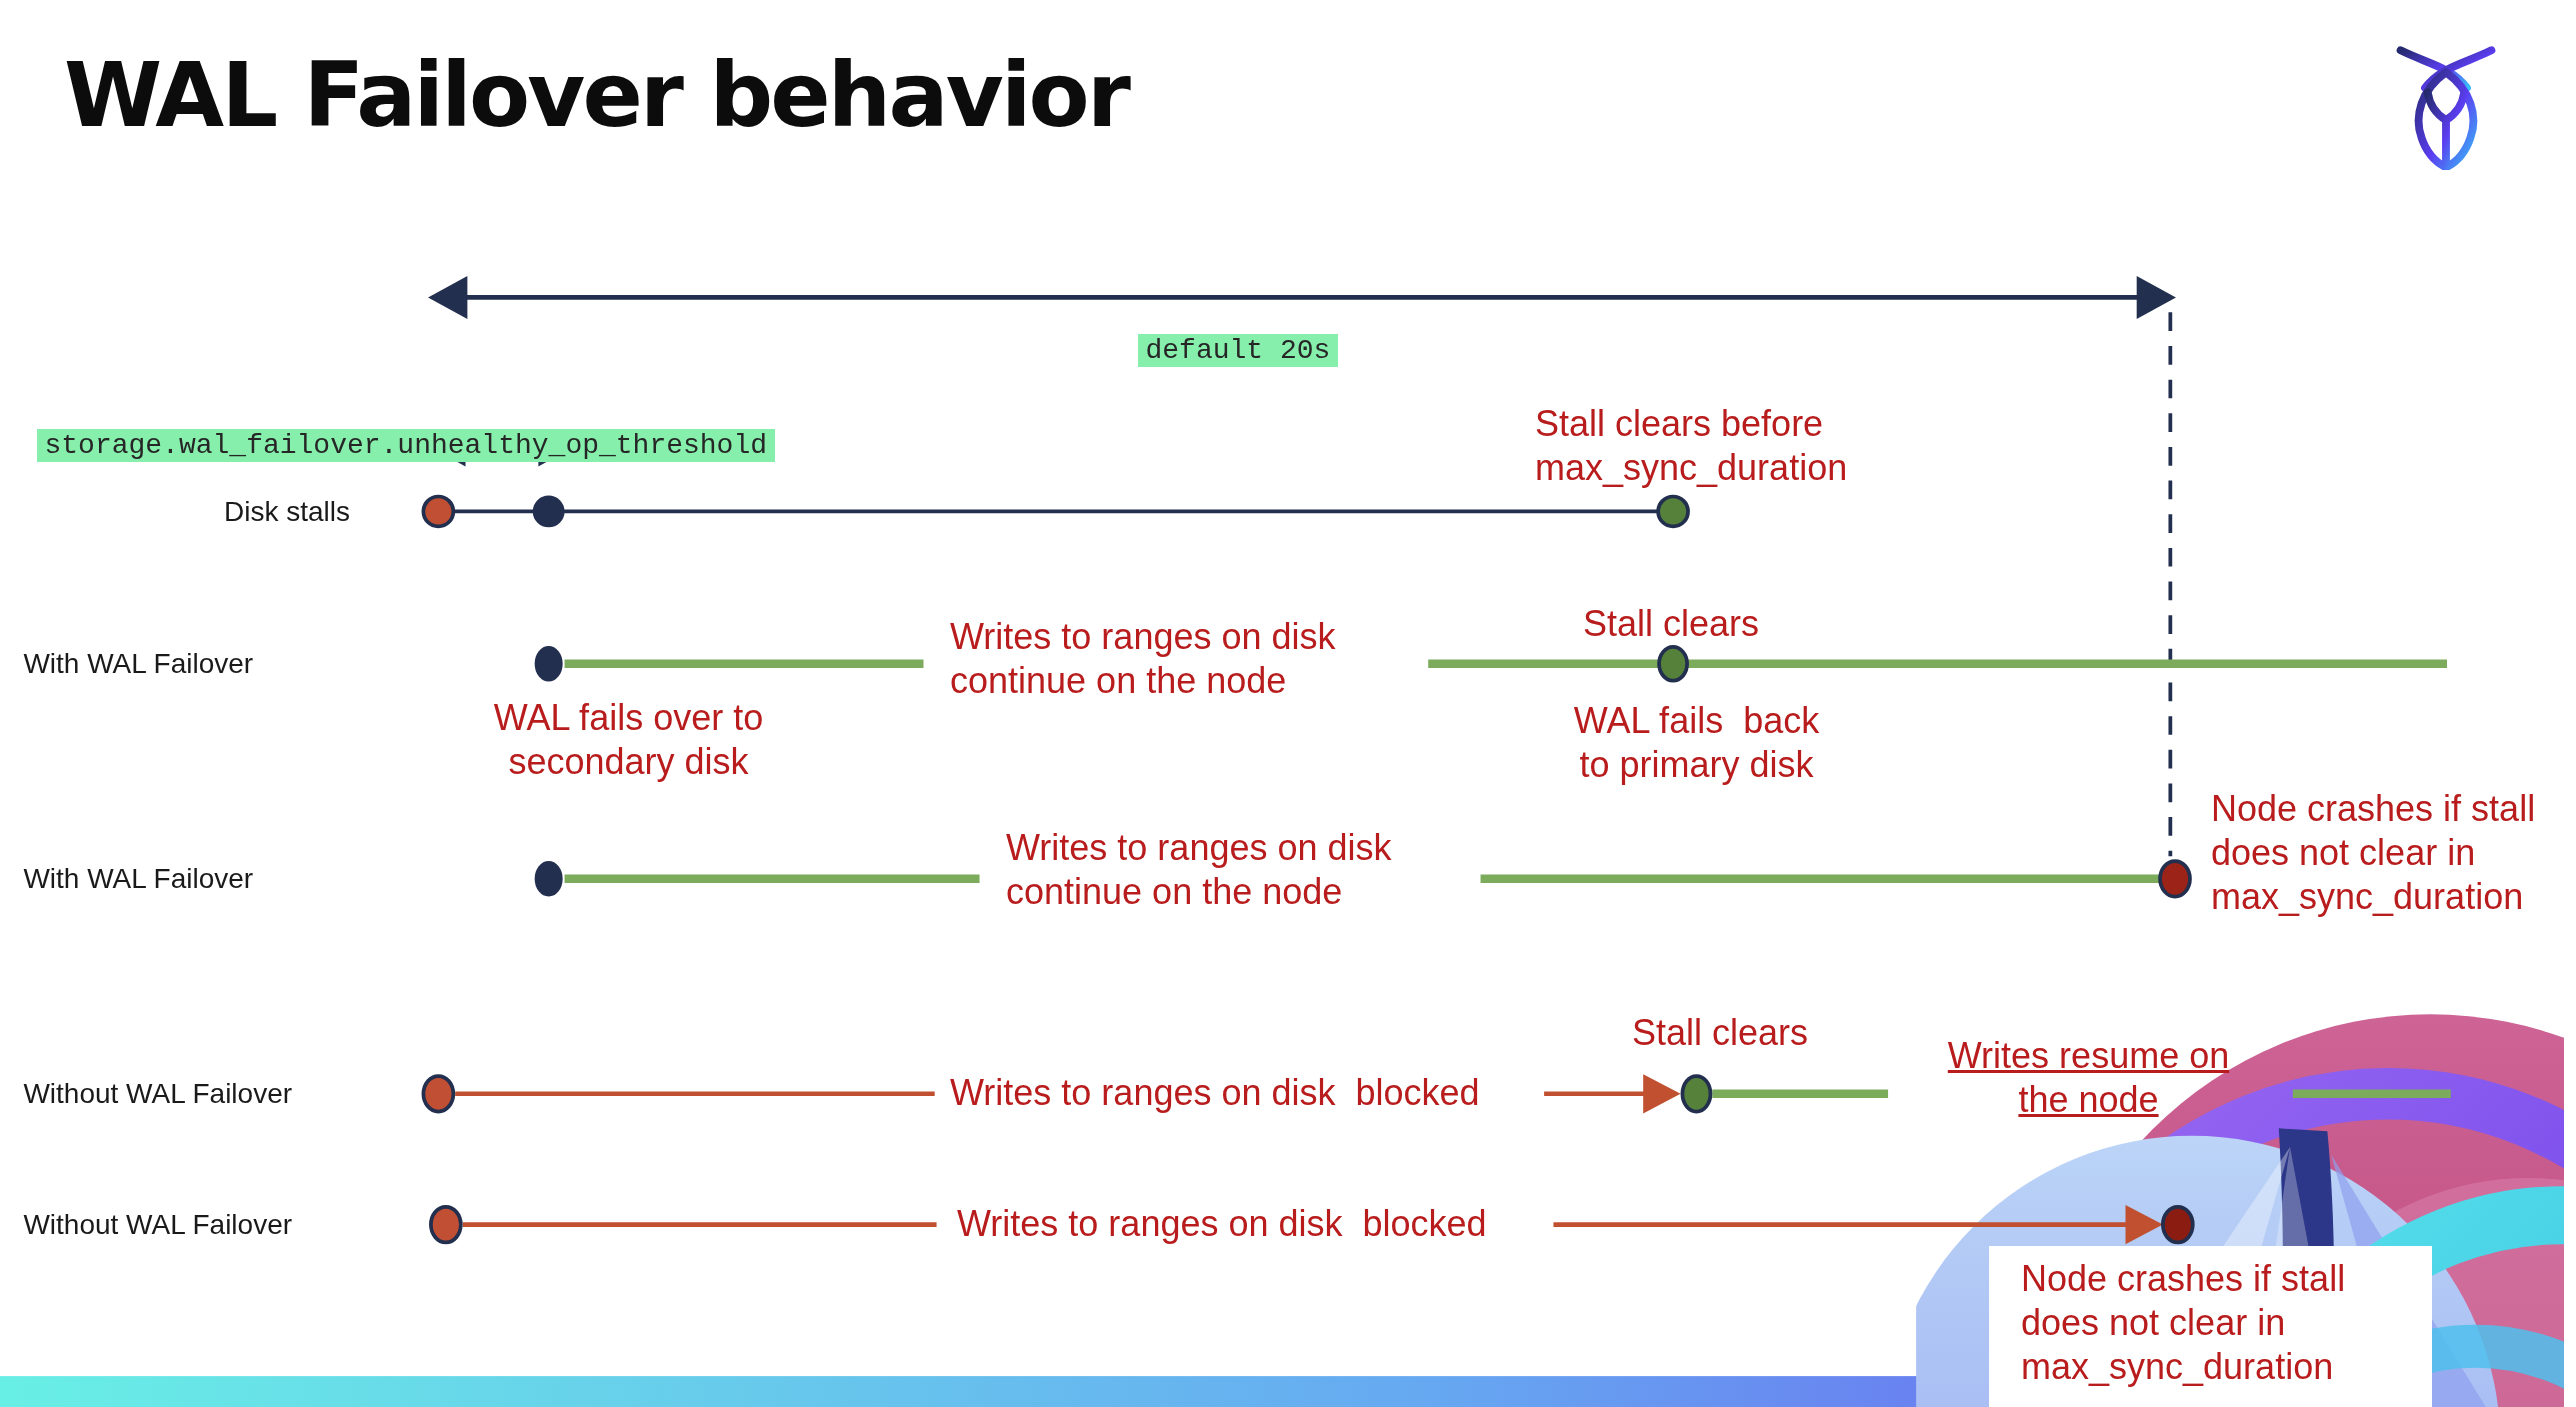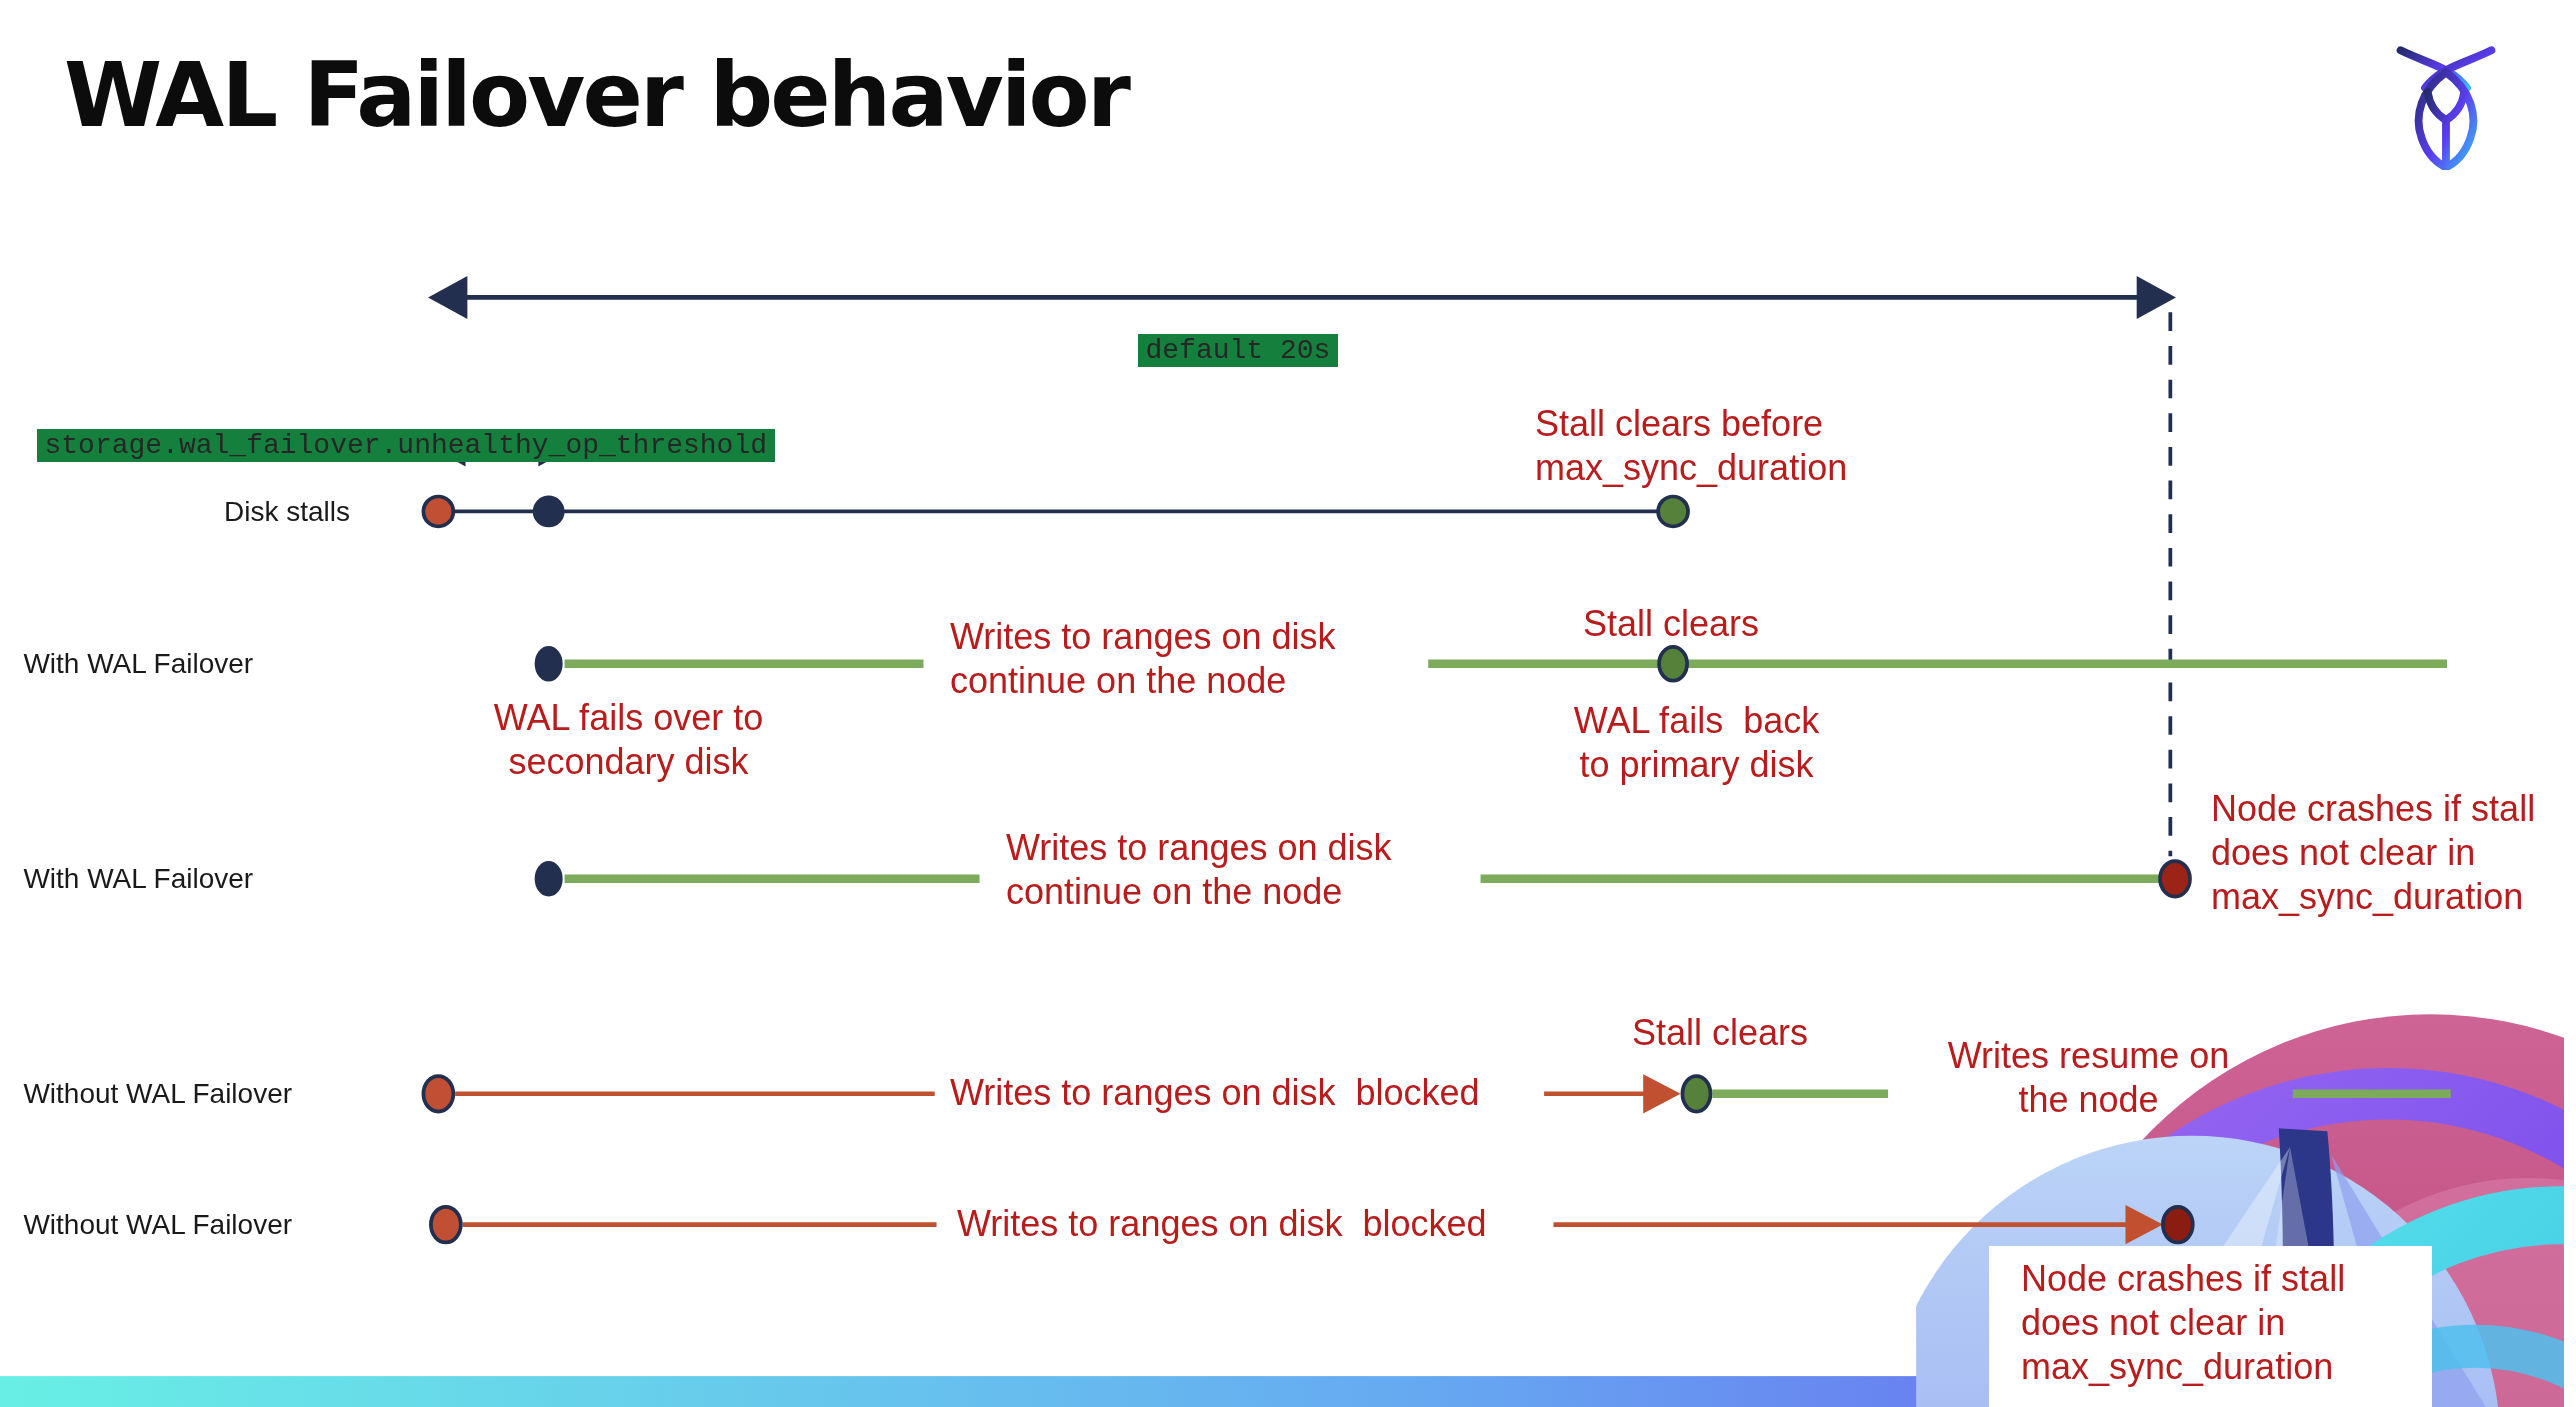--- a/index.html
+++ b/index.html
@@ -6,21 +6,21 @@
   .slide{position:relative;width:2564px;height:1408px;background:#ffffff;overflow:hidden;
          font-family:"Liberation Sans",sans-serif;}
   .bar{position:absolute;left:0;top:1376px;width:2576px;height:32px;z-index:0;}
   .right-edge{position:absolute;left:2569px;top:0;width:1.9px;height:1408px;background:#d9d9d9;z-index:0;}
   svg.diagram{position:absolute;left:0;top:0;z-index:1;}
   .txt{position:absolute;z-index:2;}
   .title{font-family:"DejaVu Sans","Liberation Sans",sans-serif;font-weight:bold;
          font-size:89px;letter-spacing:-2.8px;color:#0c0c0c;line-height:1.1;}
   .code-label{font-family:"Liberation Mono","DejaVu Sans Mono",monospace;font-size:28px;
               line-height:38px;color:#262626;white-space:pre;}
-  .chip{background:#15803d;padding:0.9px 7.5px;}
+  .chip{background:#86efac;padding:0.9px 7.5px;}
   .row-label{font-size:28px;line-height:43px;color:#1a1a1a;white-space:pre;}
   .ann{font-size:36px;line-height:44px;color:#b91c1c;white-space:pre-wrap;}
   .center{text-align:center;}
   .crash-box{position:absolute;left:1989px;top:1246px;width:443px;height:162px;
              background:#ffffff;z-index:2;}
   .crash-box .ann{position:absolute;left:32px;top:11.2px;}
   .logo{position:absolute;left:2389px;top:39px;width:114px;height:131px;z-index:2;}
 </style>
 </head>
 <body>
@@ -173,21 +173,21 @@
 to primary disk</div>
 
   <div class="txt ann" style="left:1006px;top:826px;">Writes to ranges on disk
 continue on the node</div>
   <div class="txt ann" style="left:2211px;top:787px;">Node crashes if stall
 does not clear in
 max_sync_duration</div>
 
   <div class="txt ann" style="left:950px;top:1071px;">Writes to ranges on disk  blocked</div>
   <div class="txt ann" style="left:1632px;top:1011px;">Stall clears</div>
-  <div class="txt ann center" style="left:1925px;top:1034px;width:327px;">Writes resume on
+  <div class="txt ann center" style="left:1925px;top:1034px;width:327px;text-decoration:underline;">Writes resume on
 the node</div>
 
   <div class="txt ann" style="left:957px;top:1202px;">Writes to ranges on disk  blocked</div>
 
   <div class="crash-box">
     <div class="ann">Node crashes if stall
 does not clear in
 max_sync_duration</div>
   </div>
 

